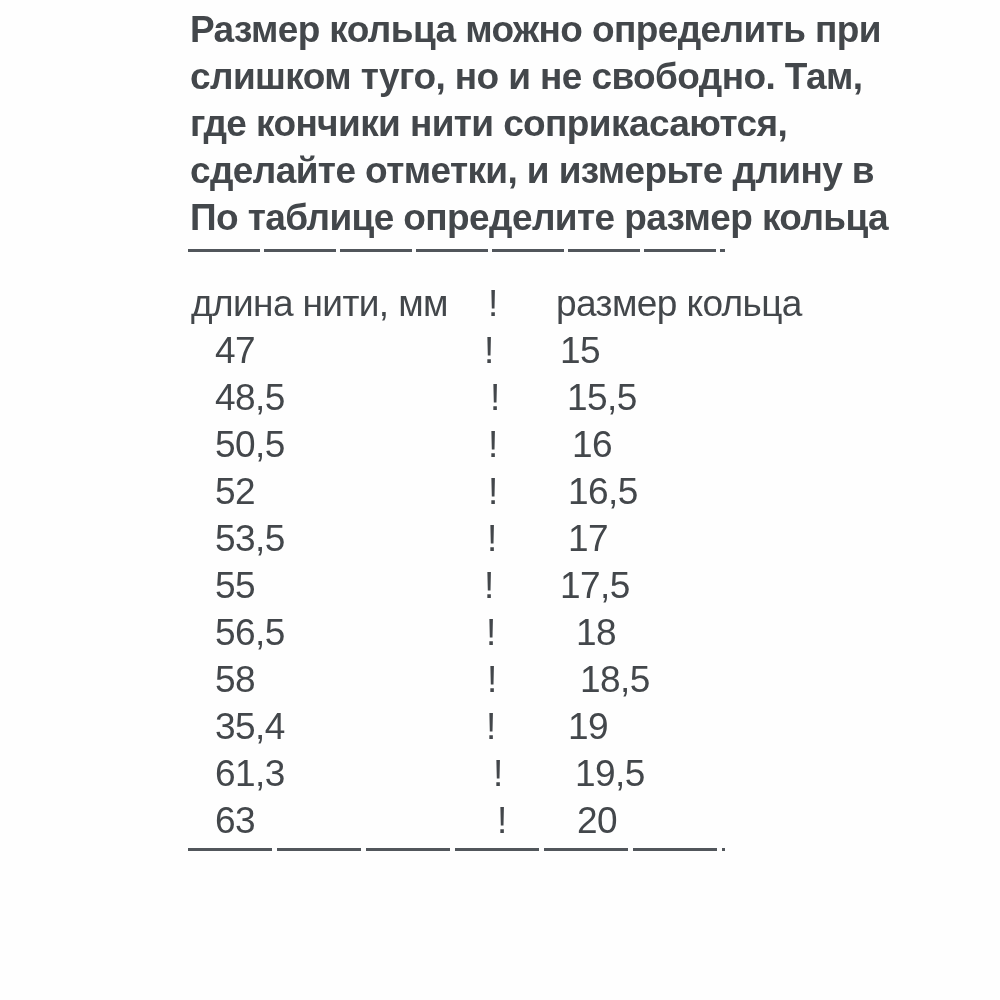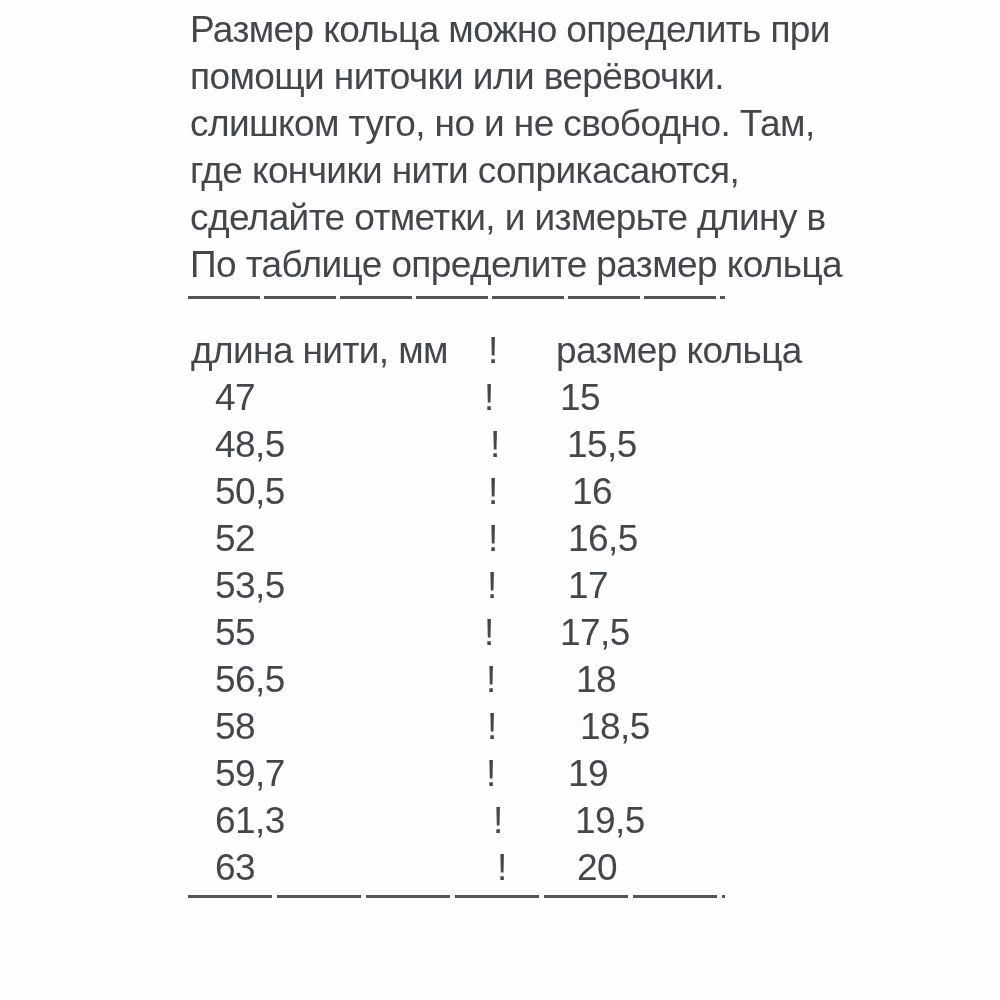--- a/index.html
+++ b/index.html
@@ -16,20 +16,21 @@
   }
   .page {
     padding: 6px 0 0 190px;
     width: 810px;
   }
   .intro-line {
     font-size: 37px;
     line-height: 47px;
     letter-spacing: -0.6px;
     white-space: nowrap;
+    font-weight: bold;
   }
   .divider {
     width: 537px;
     height: 3px;
     margin: 8px 0 0 -2px;
     background: repeating-linear-gradient(90deg, #51565b 0 72px, rgba(0,0,0,0) 72px 76px);
   }
   .divider.bottom {
     margin-top: 4px;
     background: repeating-linear-gradient(90deg, #51565b 0 84px, rgba(0,0,0,0) 84px 89px);
@@ -69,21 +70,20 @@
   .r10 .c-sep { left: 303px; }  .r10 .c-size { left: 385px; }
   .r11 .c-sep { left: 307px; }  .r11 .c-size { left: 387px; }
 </style>
 </head>
 <body>
 
 <div class="page">
 
   <div class="intro">
     <div class="intro-line">Размер кольца можно определить при</div>
-    <div class="intro-line">помощи ниточки или верёвочки.</div>
     <div class="intro-line">слишком туго, но и не свободно. Там,</div>
     <div class="intro-line">где кончики нити соприкасаются,</div>
     <div class="intro-line">сделайте отметки, и измерьте длину в</div>
     <div class="intro-line">По таблице определите размер кольца</div>
   </div>
 
   <div class="divider top"></div>
 
   <div class="ring-table">
 
@@ -135,21 +135,21 @@
       <span class="cell c-size">18</span>
     </div>
 
     <div class="row r8">
       <span class="cell c-length">58</span>
       <span class="cell c-sep">!</span>
       <span class="cell c-size">18,5</span>
     </div>
 
     <div class="row r9">
-      <span class="cell c-length">59,7</span>
+      <span class="cell c-length">35,4</span>
       <span class="cell c-sep">!</span>
       <span class="cell c-size">19</span>
     </div>
 
     <div class="row r10">
       <span class="cell c-length">61,3</span>
       <span class="cell c-sep">!</span>
       <span class="cell c-size">19,5</span>
     </div>
 

